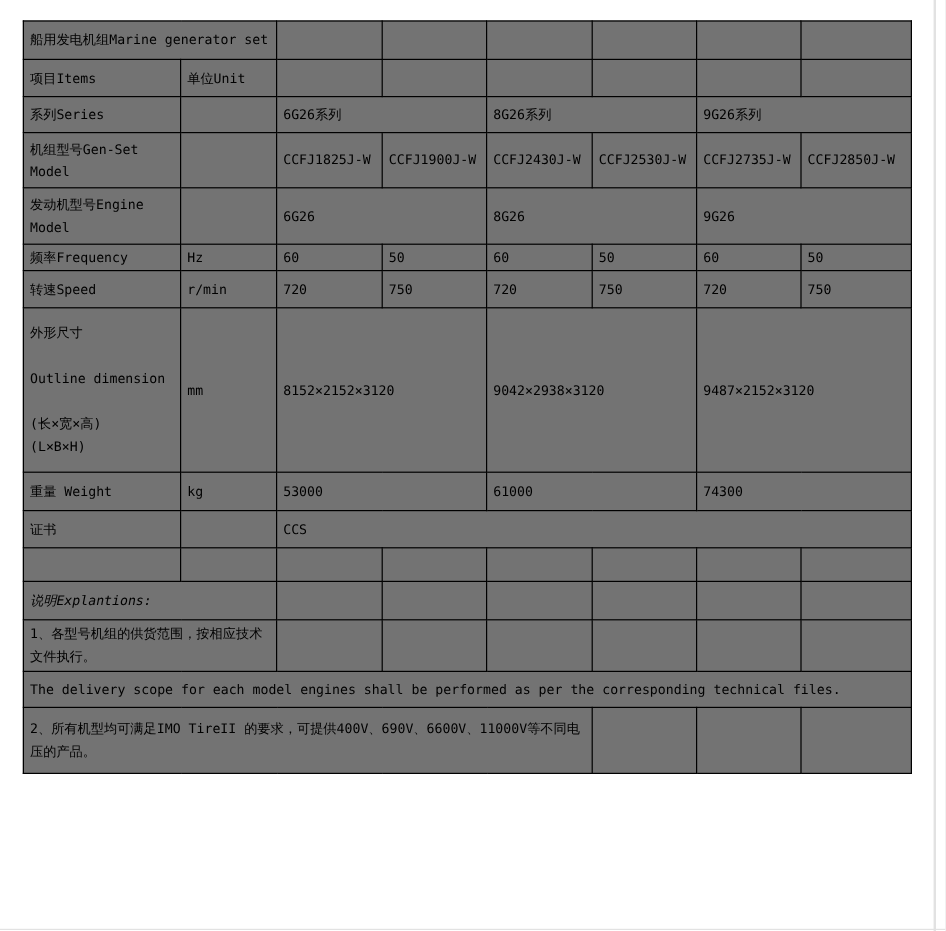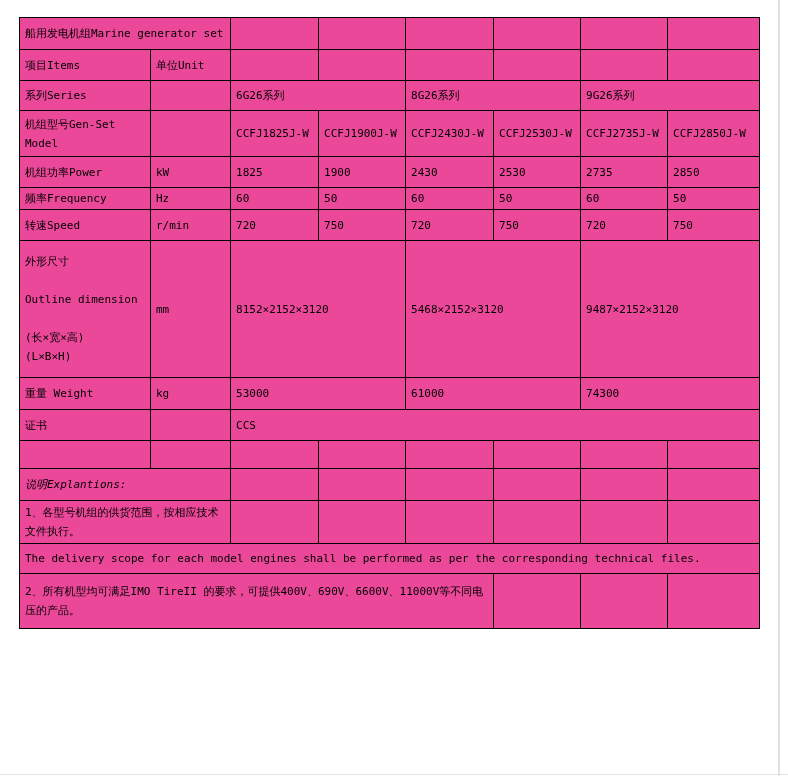--- a/index.html
+++ b/index.html
@@ -16,21 +16,21 @@
     color: #000000;
     overflow: hidden;
   }
   table.spec {
     position: absolute;
     left: 19px;
     top: 17px;
     width: 740px;
     border-collapse: collapse;
     table-layout: fixed;
-    background: #ec4899;
+    background: #737373;
   }
   table.spec td {
     border: 1px solid #000000;
     padding: 1px 4px 1px 5px;
     font-size: 11px;
     line-height: 19px;
     vertical-align: middle;
     text-align: left;
     white-space: pre-line;
     overflow: hidden;
@@ -97,29 +97,26 @@
         <tr style="height: 46px;">
           <td>机组型号Gen-Set Model</td>
           <td></td>
           <td>CCFJ1825J-W</td>
           <td>CCFJ1900J-W</td>
           <td>CCFJ2430J-W</td>
           <td>CCFJ2530J-W</td>
           <td>CCFJ2735J-W</td>
           <td>CCFJ2850J-W</td>
         </tr>
-        <tr style="height: 31px;">
-          <td>机组功率Power</td>
-          <td>kW</td>
-          <td>1825</td>
-          <td>1900</td>
-          <td>2430</td>
-          <td>2530</td>
-          <td>2735</td>
-          <td>2850</td>
+        <tr style="height: 47px;">
+          <td>发动机型号Engine Model</td>
+          <td></td>
+          <td colspan="2">6G26</td>
+          <td colspan="2">8G26</td>
+          <td colspan="2">9G26</td>
         </tr>
         <tr style="height: 14px;">
           <td>频率Frequency</td>
           <td>Hz</td>
           <td>60</td>
           <td>50</td>
           <td>60</td>
           <td>50</td>
           <td>60</td>
           <td>50</td>
@@ -136,21 +133,21 @@
         </tr>
         <tr style="height: 137px;">
           <td>外形尺寸
 
 Outline dimension
 
 (长×宽×高)
 (L×B×H)</td>
           <td>mm</td>
           <td colspan="2">8152×2152×3120</td>
-          <td colspan="2">5468×2152×3120</td>
+          <td colspan="2">9042×2938×3120</td>
           <td colspan="2">9487×2152×3120</td>
         </tr>
         <tr style="height: 32px;">
           <td>重量 Weight</td>
           <td>kg</td>
           <td colspan="2">53000</td>
           <td colspan="2">61000</td>
           <td colspan="2">74300</td>
         </tr>
         <tr style="height: 31px;">

